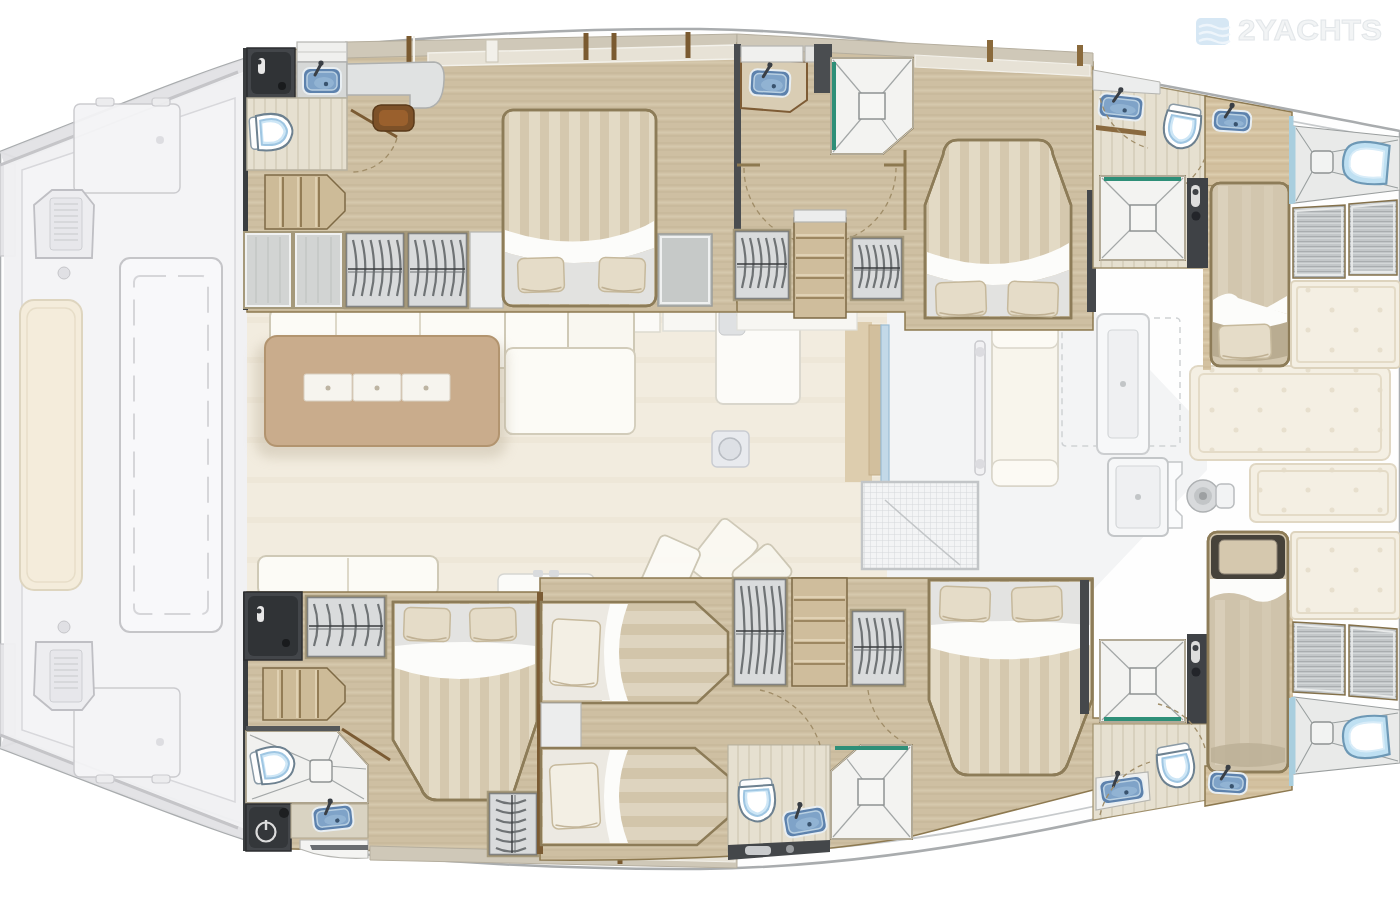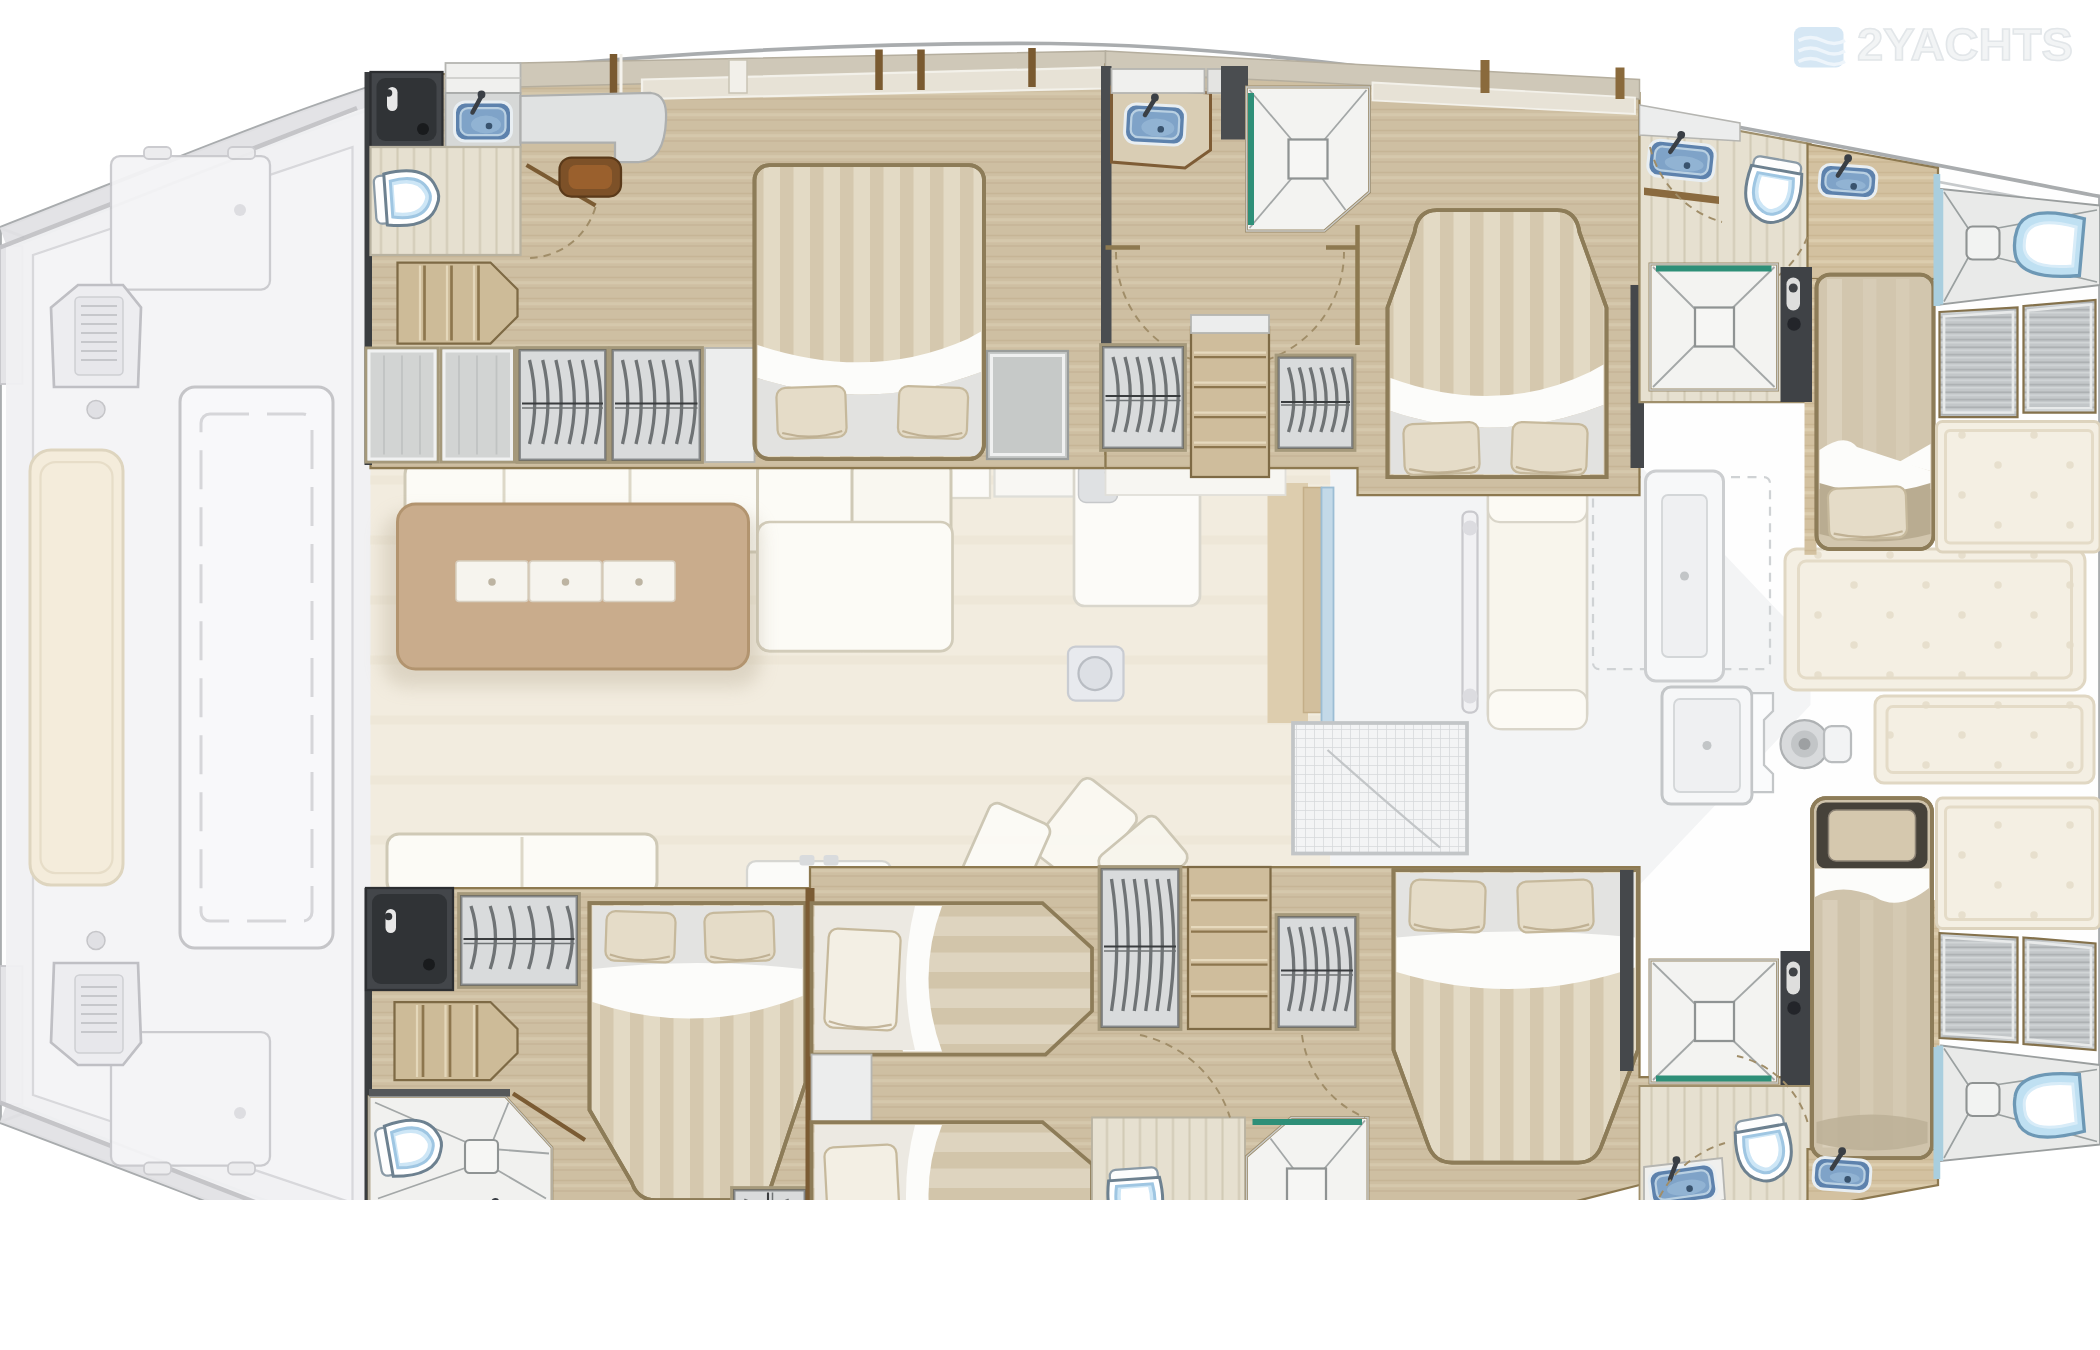--- a/index.html
+++ b/index.html
@@ -1,15 +1,15 @@
 <!DOCTYPE html>
 <html><head><meta charset="utf-8">
 <style>
 html,body{margin:0;padding:0;background:#ffffff;}
-#wrap{width:1400px;height:800px;position:relative;overflow:hidden;background:#22c55e;
+#wrap{width:1400px;height:900px;position:relative;overflow:hidden;background:#22c55e;
 font-family:"Liberation Sans",sans-serif;}
 </style></head><body>
 <div id="wrap">
 <svg width="1400" height="900" viewBox="0 0 1400 900" xmlns="http://www.w3.org/2000/svg">
 <defs>
 <pattern id="woodH" width="240" height="14" patternUnits="userSpaceOnUse">
  <rect width="240" height="14" fill="#cebfa2"></rect>
  <path d="M0 3 H240 M0 10 H240" stroke="#b8a583" stroke-width="1" opacity="0.38"></path>
  <path d="M0 6.5 H240" stroke="#d9ccb1" stroke-width="2" opacity="0.7"></path>
 </pattern>

